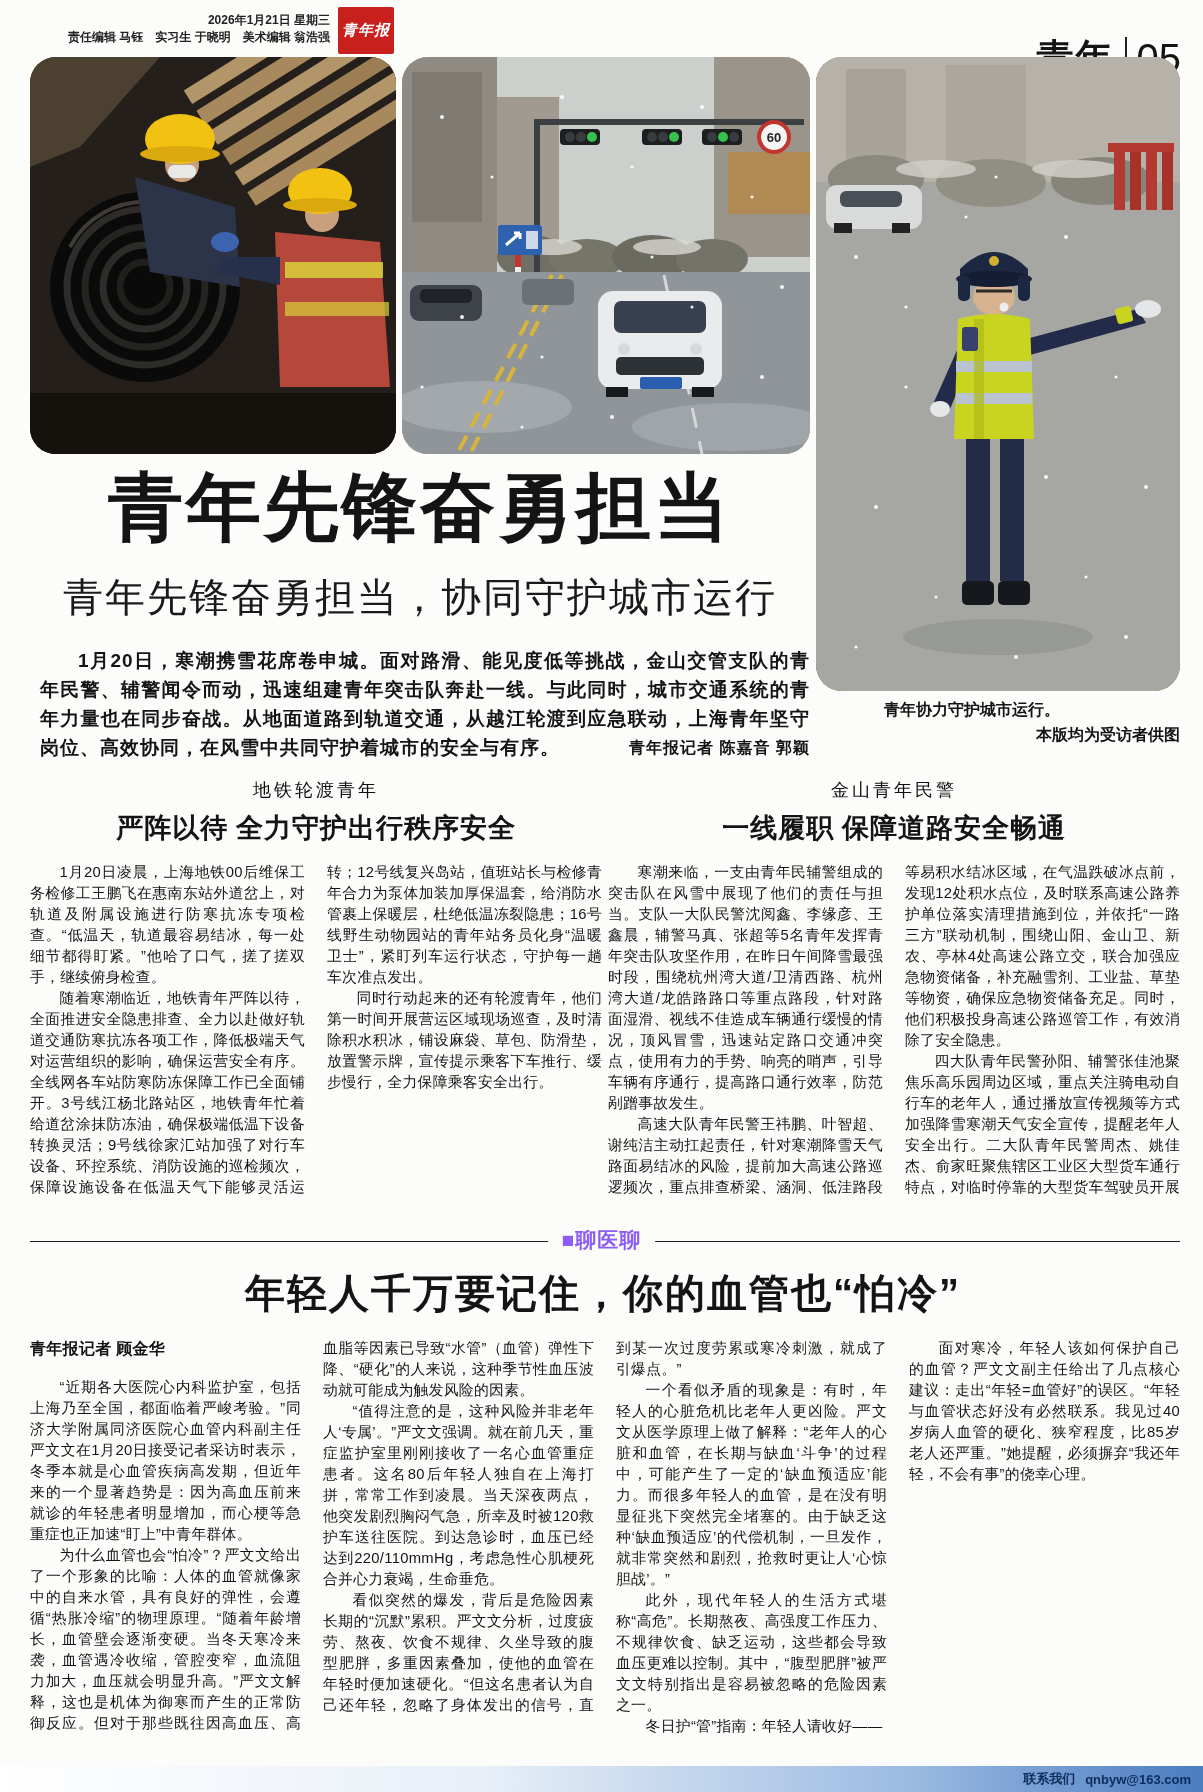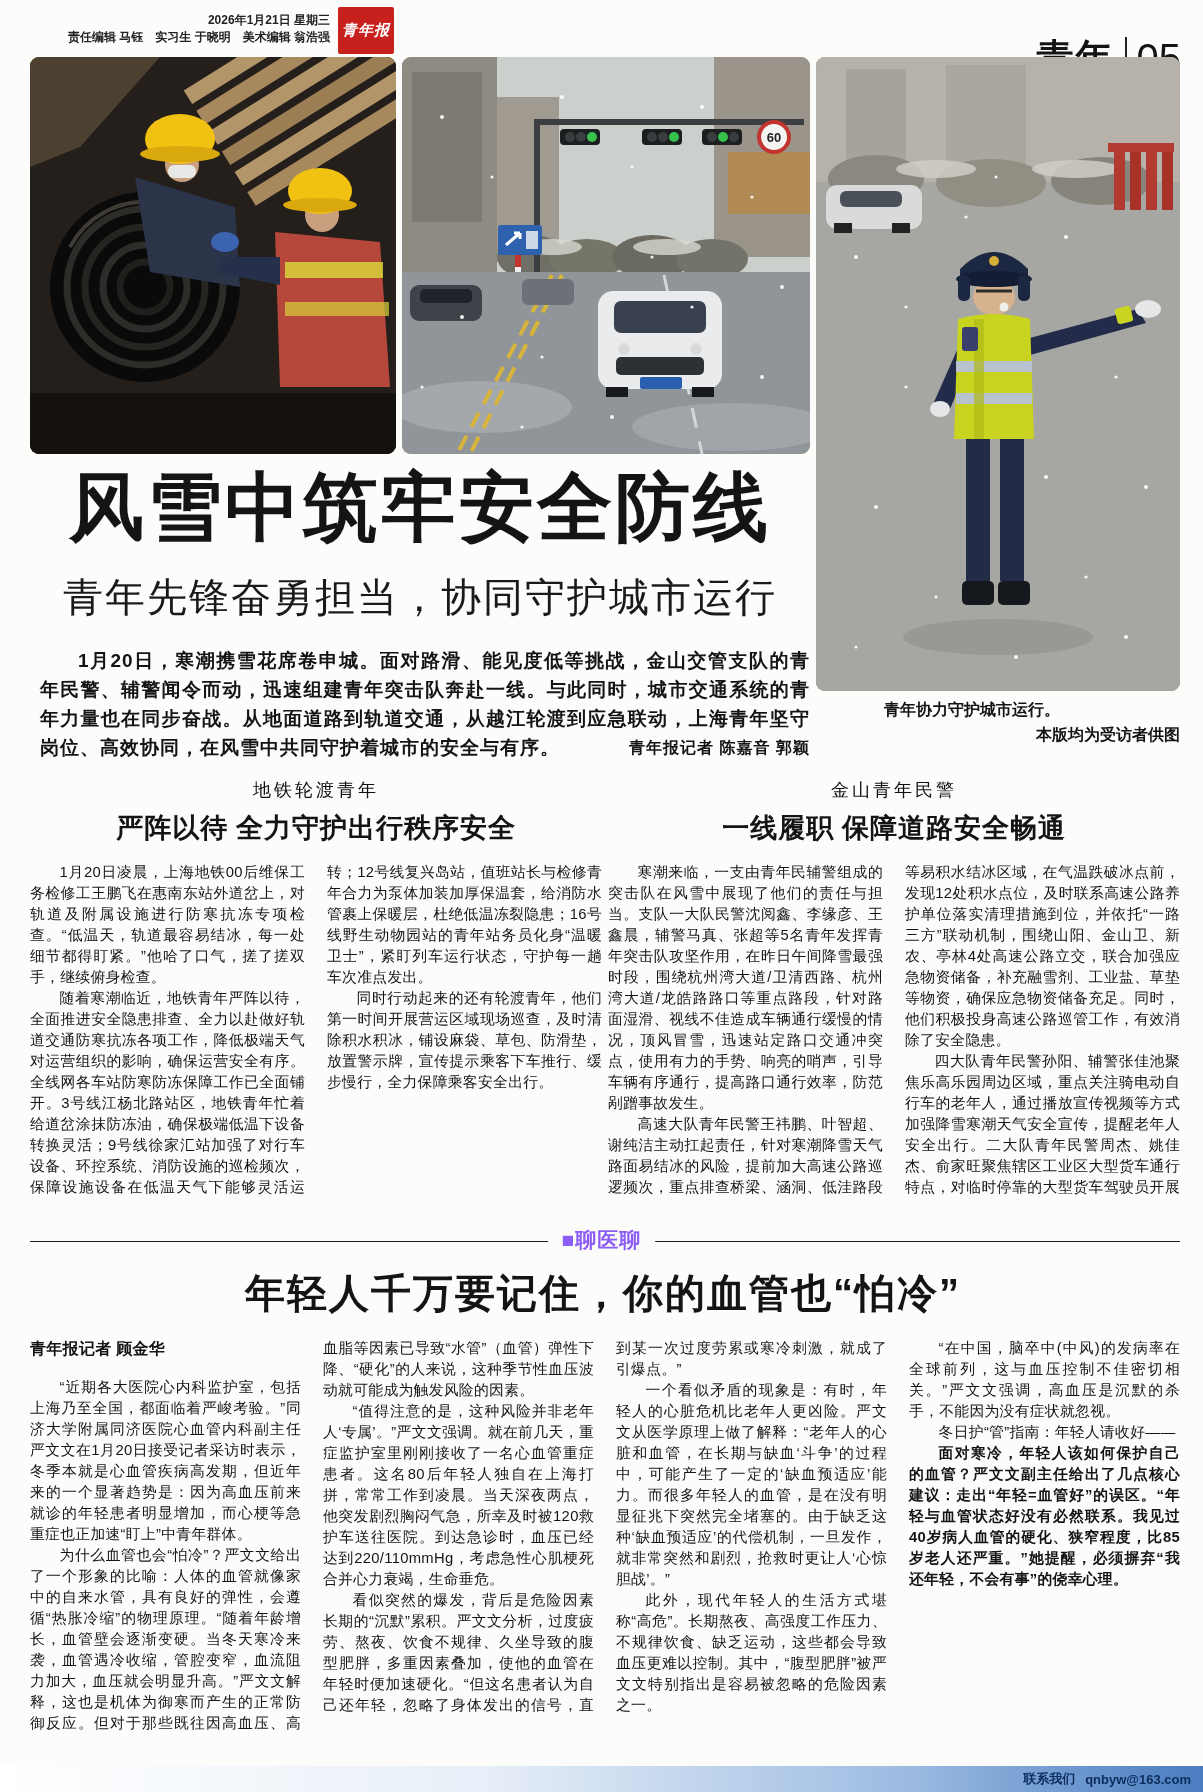--- a/index.html
+++ b/index.html
@@ -12,21 +12,21 @@
   .logo{position:absolute;left:338px;top:7px;width:56px;height:47px;background:#c8201d;
         display:flex;align-items:center;justify-content:center;border-radius:2px;text-align:right;}
   .logo span{color:#fff;font-family:"Liberation Serif",serif;font-style:italic;
              font-weight:bold;font-size:15px;letter-spacing:1px;}
   .banner{position:absolute;top:4px;right:22px;display:flex;align-items:center;margin-top:29px;}
   .banner .section{font-size:37px;font-weight:900;letter-spacing:2px;}
   .banner .sep{width:2px;height:42px;background:#222;margin:0 10px;}
   .banner .pagenum{font-size:40px;font-weight:500;}
 
   
-  .photo{position:absolute;border-radius:9px;overflow:hidden;background:#a16207;text-align:center;}
+  .photo{position:absolute;border-radius:26px;overflow:hidden;background:#a16207;text-align:center;}
   .photo svg{display:block;width:100%;height:100%;}
   #photo1{left:30px;top:57px;width:366px;height:397px;}
   #photo2{left:402px;top:57px;width:408px;height:397px;}
   #photo3{left:816px;top:57px;width:364px;height:634px;}
   .photo-caption{position:absolute;left:828px;top:697px;width:352px;font-size:16px;
                  font-weight:bold;line-height:25px;}
   .photo-caption .cap1{padding-left:56px;}
   .photo-caption .cap2{text-align:right;}
 
   
@@ -295,21 +295,21 @@
           <circle cx="90" cy="250" r="1.6"></circle>
       </g>
     </svg>
   </figure>
 
   <div class="photo-caption">
     <div class="cap1">青年协力守护城市运行。</div>
     <div class="cap2">本版均为受访者供图</div>
   </div>
 
-  <h1 class="main-headline" style="margin:0;">风雪中筑牢安全防线</h1>
+  <h1 class="main-headline" style="margin:0;">青年先锋奋勇担当</h1>
   <h2 class="sub-headline" style="margin:0;">青年先锋奋勇担当，协同守护城市运行</h2>
   <div class="lead-body">
     <div class="txt">1月20日，寒潮携雪花席卷申城。面对路滑、能见度低等挑战，金山交管支队的青年民警、辅警闻令而动，迅速组建青年突击队奔赴一线。与此同时，城市交通系统的青年力量也在同步奋战。从地面道路到轨道交通，从越江轮渡到应急联动，上海青年坚守岗位、高效协同，在风雪中共同守护着城市的安全与有序。</div>
     <div class="lead-byline">青年报记者 陈嘉音 郭颖</div>
   </div>
 
   <section class="article" id="article-metro">
     <div class="kicker">地铁轮渡青年</div>
     <div class="art-headline">严阵以待 全力守护出行秩序安全</div>
     <div class="art-body">
@@ -335,21 +335,20 @@
   </div>
   <h1 class="health-headline" style="margin:0;">年轻人千万要记住，你的血管也“怕冷”</h1>
   <div class="health-body">
     <div class="byline">青年报记者 顾金华</div>
       <p>“近期各大医院心内科监护室，包括上海乃至全国，都面临着严峻考验。”同济大学附属同济医院心血管内科副主任严文文在1月20日接受记者采访时表示，冬季本就是心血管疾病高发期，但近年来的一个显著趋势是：因为高血压前来就诊的年轻患者明显增加，而心梗等急重症也正加速“盯上”中青年群体。</p>
       <p>为什么血管也会“怕冷”？严文文给出了一个形象的比喻：人体的血管就像家中的自来水管，具有良好的弹性，会遵循“热胀冷缩”的物理原理。“随着年龄增长，血管壁会逐渐变硬。当冬天寒冷来袭，血管遇冷收缩，管腔变窄，血流阻力加大，血压就会明显升高。”严文文解释，这也是机体为御寒而产生的正常防御反应。但对于那些既往因高血压、高血脂等因素已导致“水管”（血管）弹性下降、“硬化”的人来说，这种季节性血压波动就可能成为触发风险的因素。</p>
       <p>“值得注意的是，这种风险并非老年人‘专属’。”严文文强调。就在前几天，重症监护室里刚刚接收了一名心血管重症患者。这名80后年轻人独自在上海打拼，常常工作到凌晨。当天深夜两点，他突发剧烈胸闷气急，所幸及时被120救护车送往医院。到达急诊时，血压已经达到220/110mmHg，考虑急性心肌梗死合并心力衰竭，生命垂危。</p>
       <p>看似突然的爆发，背后是危险因素长期的“沉默”累积。严文文分析，过度疲劳、熬夜、饮食不规律、久坐导致的腹型肥胖，多重因素叠加，使他的血管在年轻时便加速硬化。“但这名患者认为自己还年轻，忽略了身体发出的信号，直到某一次过度劳累或寒冷刺激，就成了引爆点。”</p>
       <p>一个看似矛盾的现象是：有时，年轻人的心脏危机比老年人更凶险。严文文从医学原理上做了解释：“老年人的心脏和血管，在长期与缺血‘斗争’的过程中，可能产生了一定的‘缺血预适应’能力。而很多年轻人的血管，是在没有明显征兆下突然完全堵塞的。由于缺乏这种‘缺血预适应’的代偿机制，一旦发作，就非常突然和剧烈，抢救时更让人‘心惊胆战’。”</p>
       <p>此外，现代年轻人的生活方式堪称“高危”。长期熬夜、高强度工作压力、不规律饮食、缺乏运动，这些都会导致血压更难以控制。其中，“腹型肥胖”被严文文特别指出是容易被忽略的危险因素之一。</p>
-      <p>“在中国，脑卒中(中风)的发病率在全球前列，这与血压控制不佳密切相关。”严文文强调，高血压是沉默的杀手，不能因为没有症状就忽视。</p>
       <p>冬日护“管”指南：年轻人请收好——</p>
       <p>面对寒冷，年轻人该如何保护自己的血管？严文文副主任给出了几点核心建议：走出“年轻=血管好”的误区。“年轻与血管状态好没有必然联系。我见过40岁病人血管的硬化、狭窄程度，比85岁老人还严重。”她提醒，必须摒弃“我还年轻，不会有事”的侥幸心理。</p>
     </div>
 
   <div class="footer">
     <span>联系我们</span>
     <span>qnbyw@163.com</span>
   </div>
 </div>
 

